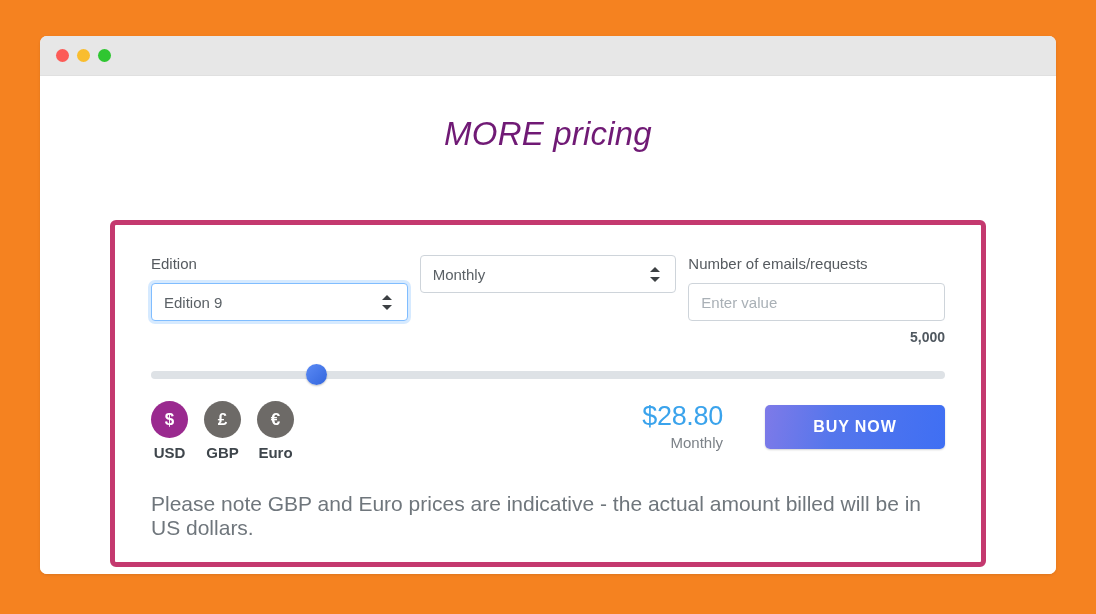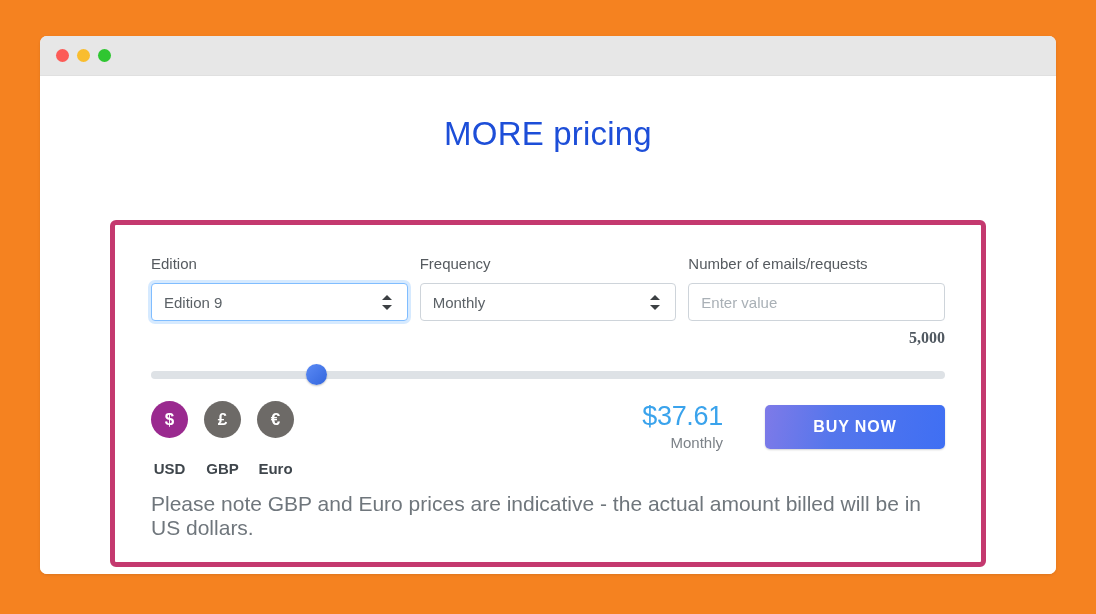--- a/index.html
+++ b/index.html
@@ -52,22 +52,23 @@
 
   
   .page-title {
     position: absolute;
     top: 39px;
     left: 0;
     width: 100%;
     text-align: center;
     font-size: 33px;
     font-weight: 300;
-    color: #1d4ed8;
+    color: #701a75;
     letter-spacing: 0.2px;
+    font-style: italic;
   }
 
   
   .pricing-panel {
     position: absolute;
     left: 70px;
     top: 144px;
     width: 876px;
     height: 347px;
     border: 5px solid #c4396f;
@@ -138,24 +139,23 @@
     border-right: 5px solid transparent;
   }
   .select-arrows::before { top: 1px; border-bottom: 5px solid #3c4043; }
   .select-arrows::after  { bottom: 1px; border-top: 5px solid #3c4043; }
 
   
   .slider-value {
     position: absolute;
     right: 36px;
     top: 104px;
-    font-size: 16px;
+    font-size: 14px;
     font-weight: 700;
     color: #505860;
-    font-family: Liberation Serif, serif;
   }
 
   .slider-wrap {
     position: absolute;
     left: 36px;
     right: 36px;
     top: 139px;
     height: 22px;
   }
 
@@ -207,21 +207,21 @@
     font-size: 17px;
     font-weight: 700;
     display: flex;
     align-items: center;
     justify-content: center;
     line-height: 1;
   }
   .currency.active .badge { background: #9a2a8f; }
   .currency .cur-label {
     display: block;
-    margin-top: 22px;
+    margin-top: 6px;
     font-size: 15px;
     font-weight: 700;
     color: #3f464c;
     white-space: nowrap;
   }
 
   .price-block {
     position: absolute;
     right: 222px;
     top: 1px;
@@ -294,21 +294,20 @@
 
           <div class="field-group">
             <label class="field-label">Edition</label>
             <div class="control focused">
               <span class="value">Edition 9</span>
               <span class="select-arrows"></span>
             </div>
           </div>
 
           <div class="field-group">
-            <label class="field-label">Frequency</label>
             <div class="control">
               <span class="value">Monthly</span>
               <span class="select-arrows"></span>
             </div>
           </div>
 
           <div class="field-group">
             <label class="field-label">Number of emails/requests</label>
             <div class="control">
               <span class="placeholder">Enter value</span>
@@ -339,21 +338,21 @@
             </div>
 
             <div class="currency">
               <span class="badge">€</span>
               <span class="cur-label">Euro</span>
             </div>
 
           </div>
 
           <div class="price-block">
-            <div class="price-amount">$37.61</div>
+            <div class="price-amount">$28.80</div>
             <div class="price-period">Monthly</div>
           </div>
 
           <button class="buy-button">BUY NOW</button>
 
         </div>
 
         <div class="note">Please note GBP and Euro prices are indicative - the actual amount billed will be in US dollars.</div>
 
       </div>

